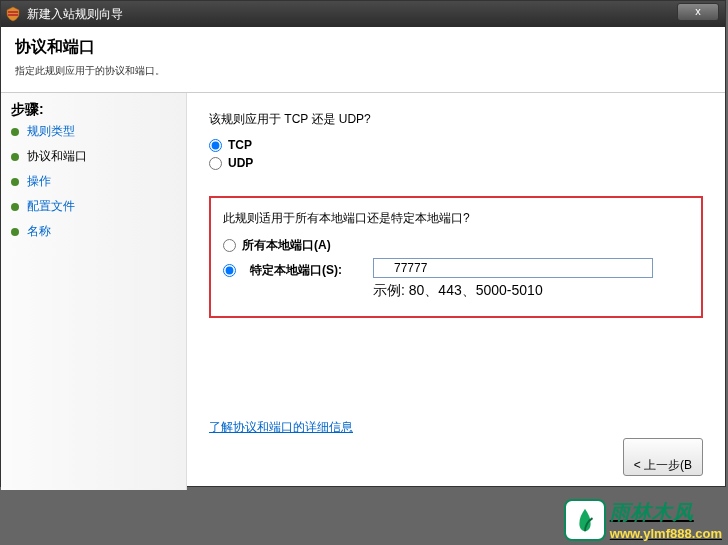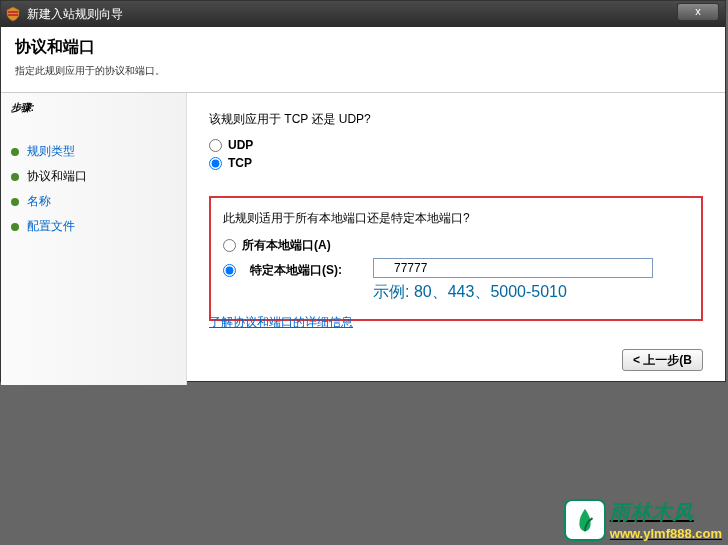--- a/index.html
+++ b/index.html
@@ -9,21 +9,21 @@
       background: #666;
       width: 728px;
       height: 545px;
       overflow: hidden;
       position: relative;
     }
     .window {
       position: absolute;
       top: 0; left: 0;
       width: 726px;
-      height: 382px;
+      height: 487px;
       background: #fff;
       border: 1px solid #333;
     }
     .titlebar {
       height: 26px;
       background: linear-gradient(to bottom, #4a4a4a, #2b2b2b);
       display: flex;
       align-items: center;
       padding: 0 4px;
       color: #fff;
@@ -58,21 +58,21 @@
     .body {
       display: flex;
       height: calc(100% - 26px - 62px);
     }
     .sidebar {
       width: 186px;
       background: linear-gradient(to right, #fbfbfb, #f2f2f2);
       border-right: 1px solid #ddd;
       padding: 8px 10px;
     }
-    .sidebar h2 { font-size: 10px; font-weight: bold; margin-bottom: 24px; font-style: italic; }
+    .sidebar h2 { font-size: 14px; font-weight: bold; margin-bottom: 0; }
     .step-item {
       display: flex;
       align-items: center;
       padding: 4px 0;
       font-size: 12px;
       cursor: pointer;
     }
     .step-item .bullet {
       width: 8px; height: 8px;
       border-radius: 50%;
@@ -109,45 +109,44 @@
     .port-left { width: 150px; gap: 8px; }
     .port-right { flex: 1; }
     .port-input {
       width: 280px;
       height: 20px;
       border: 1px solid #7a9ac0;
       padding: 2px 20px;
       font-size: 12px;
       font-family: inherit;
     }
-    .example { font-size: 16px; color: #0369a1; margin-top: 4px; }
+    .example { font-size: 14px; color: #000000; margin-top: 4px; }
     .learn-link {
       position: absolute;
       left: 22px;
       bottom: 54px;
       color: #0066cc;
       text-decoration: underline;
       cursor: pointer;
       font-family: Liberation Serif, serif;
     }
     .footer {
       position: absolute;
       bottom: 14px;
       right: 22px;
     }
     .nav-btn {
       height: 22px;
-      padding: 2px 10px;
+      padding: 18px 10px;
       background: linear-gradient(to bottom, #fdfdfd, #e3e3e3);
       border: 1px solid #888;
       border-radius: 3px;
       font-size: 12px;
       font-family: inherit;
       cursor: pointer;
-      font-weight: bold;
     }
     .watermark {
       position: absolute;
       right: 6px;
       bottom: 4px;
       display: flex;
       align-items: center;
       gap: 4px;
       pointer-events: none;
     }
@@ -191,37 +190,41 @@
       <div class="step-item link">
         <span class="bullet"></span>
         <span class="label">规则类型</span>
       </div>
       <div class="step-item current">
         <span class="bullet"></span>
         <span class="label">协议和端口</span>
       </div>
       <div class="step-item link">
         <span class="bullet"></span>
+        <span class="label">操作</span>
+      </div>
+      <div class="step-item link">
+        <span class="bullet"></span>
+        <span class="label">配置文件</span>
+      </div>
+      <div class="step-item link">
+        <span class="bullet"></span>
         <span class="label">名称</span>
-      </div>
-      <div class="step-item link">
-        <span class="bullet"></span>
-        <span class="label">配置文件</span>
       </div>
     </div>
 
     <div class="content">
       <div class="question">该规则应用于 TCP 还是 UDP?</div>
       <div class="radio-row">
+        <input type="radio" name="proto" checked="" style="">
+        <label>TCP</label>
+      </div>
+      <div class="radio-row">
         <input type="radio" name="proto" style="">
         <label>UDP</label>
-      </div>
-      <div class="radio-row">
-        <input type="radio" name="proto" checked="" style="">
-        <label>TCP</label>
       </div>
 
       <div class="highlight-box">
         <div class="question">此规则适用于所有本地端口还是特定本地端口?</div>
         <div class="radio-row">
           <input type="radio" name="ports" style="">
           <label>所有本地端口(A)</label>
         </div>
         <div class="port-grid">
           <div class="port-left radio-row">

